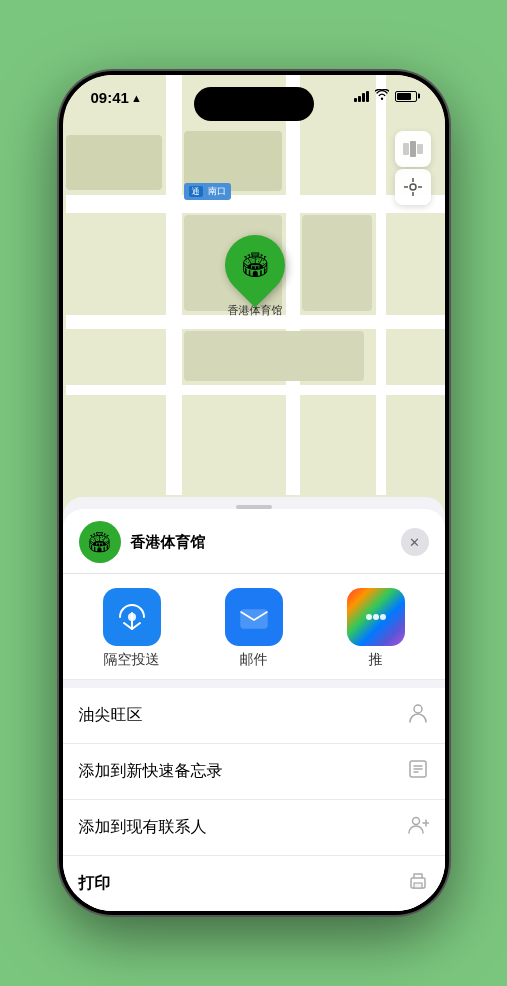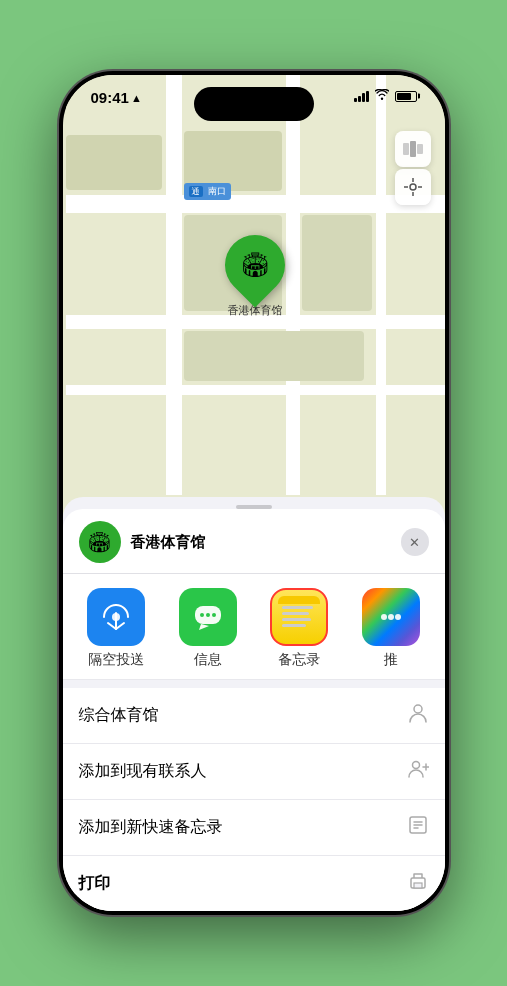--- a/index.html
+++ b/index.html
@@ -424,96 +424,81 @@
               <circle cx="16" cy="16" r="4" fill="white" opacity="0.9"></circle>
               <path d="M16 4 C9.4 4 4 9.4 4 16" stroke="white" stroke-width="2" stroke-linecap="round" fill="none"></path>
               <path d="M16 4 C22.6 4 28 9.4 28 16" stroke="white" stroke-width="2" stroke-linecap="round" fill="none"></path>
               <path d="M8 22 L16 28 L24 22" stroke="white" stroke-width="2" stroke-linecap="round" stroke-linejoin="round" fill="none"></path>
               <line x1="16" y1="12" x2="16" y2="28" stroke="white" stroke-width="2" stroke-linecap="round"></line>
             </svg>
           </div>
           <span class="share-label">隔空投送</span>
         </div>
 
+
         <div class="share-item">
-          <div class="share-icon-wrap messages">
+          <div class="share-icon-wrap mail">
             <svg width="34" height="34" viewBox="0 0 34 34" fill="none">
-              <rect x="4" y="6" width="26" height="18" rx="8" fill="white" opacity="0.95"></rect>
-              <path d="M10 24 L8 30 L18 26" fill="white" opacity="0.95"></path>
-              <circle cx="11" cy="15" r="2" fill="#2ac649"></circle>
-              <circle cx="17" cy="15" r="2" fill="#2ac649"></circle>
-              <circle cx="23" cy="15" r="2" fill="#2ac649"></circle>
+              <rect x="4" y="10" width="26" height="18" rx="3" fill="white" opacity="0.2" stroke="white" stroke-width="1.5"></rect>
+              <path d="M4 12 L17 20 L30 12" stroke="white" stroke-width="1.5" stroke-linecap="round" fill="none"></path>
             </svg>
           </div>
-          <span class="share-label">信息</span>
-        </div>
-
-
-        <div class="share-item">
-          <div class="share-icon-wrap notes selected-border" style="position:relative; overflow:hidden; flex-direction:column; justify-content:flex-start; padding: 6px 6px 4px;">
-            <div style="width:100%; height:8px; background:#f7c800; border-radius:6px 6px 0 0; margin-bottom:2px;"></div>
-            <div style="display:flex;flex-direction:column;gap:3px;padding:0 4px;width:100%;">
-              <div style="height:3px;background:#ccc;border-radius:2px;width:90%;"></div>
-              <div style="height:3px;background:#ccc;border-radius:2px;width:80%;"></div>
-              <div style="height:3px;background:#ccc;border-radius:2px;width:85%;"></div>
-              <div style="height:3px;background:#ccc;border-radius:2px;width:70%;"></div>
-            </div>
-          </div>
-          <span class="share-label">备忘录</span>
-        </div>
+          <span class="share-label">邮件</span>
+        </div>
+
 
         <div class="share-item">
           <div class="share-icon-wrap more">
             <svg width="34" height="34" viewBox="0 0 34 34" fill="none">
               <circle cx="10" cy="17" r="3" fill="white" opacity="0.9"></circle>
               <circle cx="17" cy="17" r="3" fill="white" opacity="0.9"></circle>
               <circle cx="24" cy="17" r="3" fill="white" opacity="0.9"></circle>
             </svg>
           </div>
           <span class="share-label">推</span>
         </div>
       </div>
 
       <div class="action-list">
 
 
         <div class="action-item">
-          <span class="action-text">综合体育馆</span>
+          <span class="action-text">油尖旺区</span>
           <span class="action-icon">
             <svg width="22" height="22" viewBox="0 0 22 22" fill="none">
               <circle cx="11" cy="7" r="4" stroke="#aaa" stroke-width="1.5"></circle>
               <path d="M3 20c0-4.4 3.6-8 8-8s8 3.6 8 8" stroke="#aaa" stroke-width="1.5" stroke-linecap="round"></path>
+            </svg>
+          </span>
+        </div>
+
+        <div class="action-item">
+          <span class="action-text">添加到新快速备忘录</span>
+          <span class="action-icon">
+            <svg width="22" height="22" viewBox="0 0 22 22" fill="none">
+              <rect x="3" y="3" width="16" height="16" rx="2" stroke="#aaa" stroke-width="1.5"></rect>
+              <line x1="7" y1="8" x2="15" y2="8" stroke="#aaa" stroke-width="1.5" stroke-linecap="round"></line>
+              <line x1="7" y1="11" x2="15" y2="11" stroke="#aaa" stroke-width="1.5" stroke-linecap="round"></line>
+              <line x1="7" y1="14" x2="11" y2="14" stroke="#aaa" stroke-width="1.5" stroke-linecap="round"></line>
             </svg>
           </span>
         </div>
 
         <div class="action-item">
           <span class="action-text">添加到现有联系人</span>
           <span class="action-icon">
             <svg width="22" height="22" viewBox="0 0 22 22" fill="none">
               <circle cx="9" cy="7" r="3.5" stroke="#aaa" stroke-width="1.5"></circle>
               <path d="M2 19c0-3.9 3.1-7 7-7s7 3.1 7 7" stroke="#aaa" stroke-width="1.5" stroke-linecap="round"></path>
               <line x1="16" y1="9" x2="22" y2="9" stroke="#aaa" stroke-width="1.5" stroke-linecap="round"></line>
               <line x1="19" y1="6" x2="19" y2="12" stroke="#aaa" stroke-width="1.5" stroke-linecap="round"></line>
             </svg>
           </span>
         </div>
 
-        <div class="action-item">
-          <span class="action-text">添加到新快速备忘录</span>
-          <span class="action-icon">
-            <svg width="22" height="22" viewBox="0 0 22 22" fill="none">
-              <rect x="3" y="3" width="16" height="16" rx="2" stroke="#aaa" stroke-width="1.5"></rect>
-              <line x1="7" y1="8" x2="15" y2="8" stroke="#aaa" stroke-width="1.5" stroke-linecap="round"></line>
-              <line x1="7" y1="11" x2="15" y2="11" stroke="#aaa" stroke-width="1.5" stroke-linecap="round"></line>
-              <line x1="7" y1="14" x2="11" y2="14" stroke="#aaa" stroke-width="1.5" stroke-linecap="round"></line>
-            </svg>
-          </span>
-        </div>
-
         <div class="action-item" style="border-bottom: none; font-weight: bold;">
           <span class="action-text">打印</span>
           <span class="action-icon">
             <svg width="22" height="22" viewBox="0 0 22 22" fill="none">
               <rect x="4" y="8" width="14" height="10" rx="1.5" stroke="#aaa" stroke-width="1.5"></rect>
               <path d="M7 8V4h8v4" stroke="#aaa" stroke-width="1.5" stroke-linejoin="round"></path>
               <rect x="7" y="13" width="8" height="5" fill="#f2f2f7" stroke="#aaa" stroke-width="1.2"></rect>
             </svg>
           </span>
         </div>

